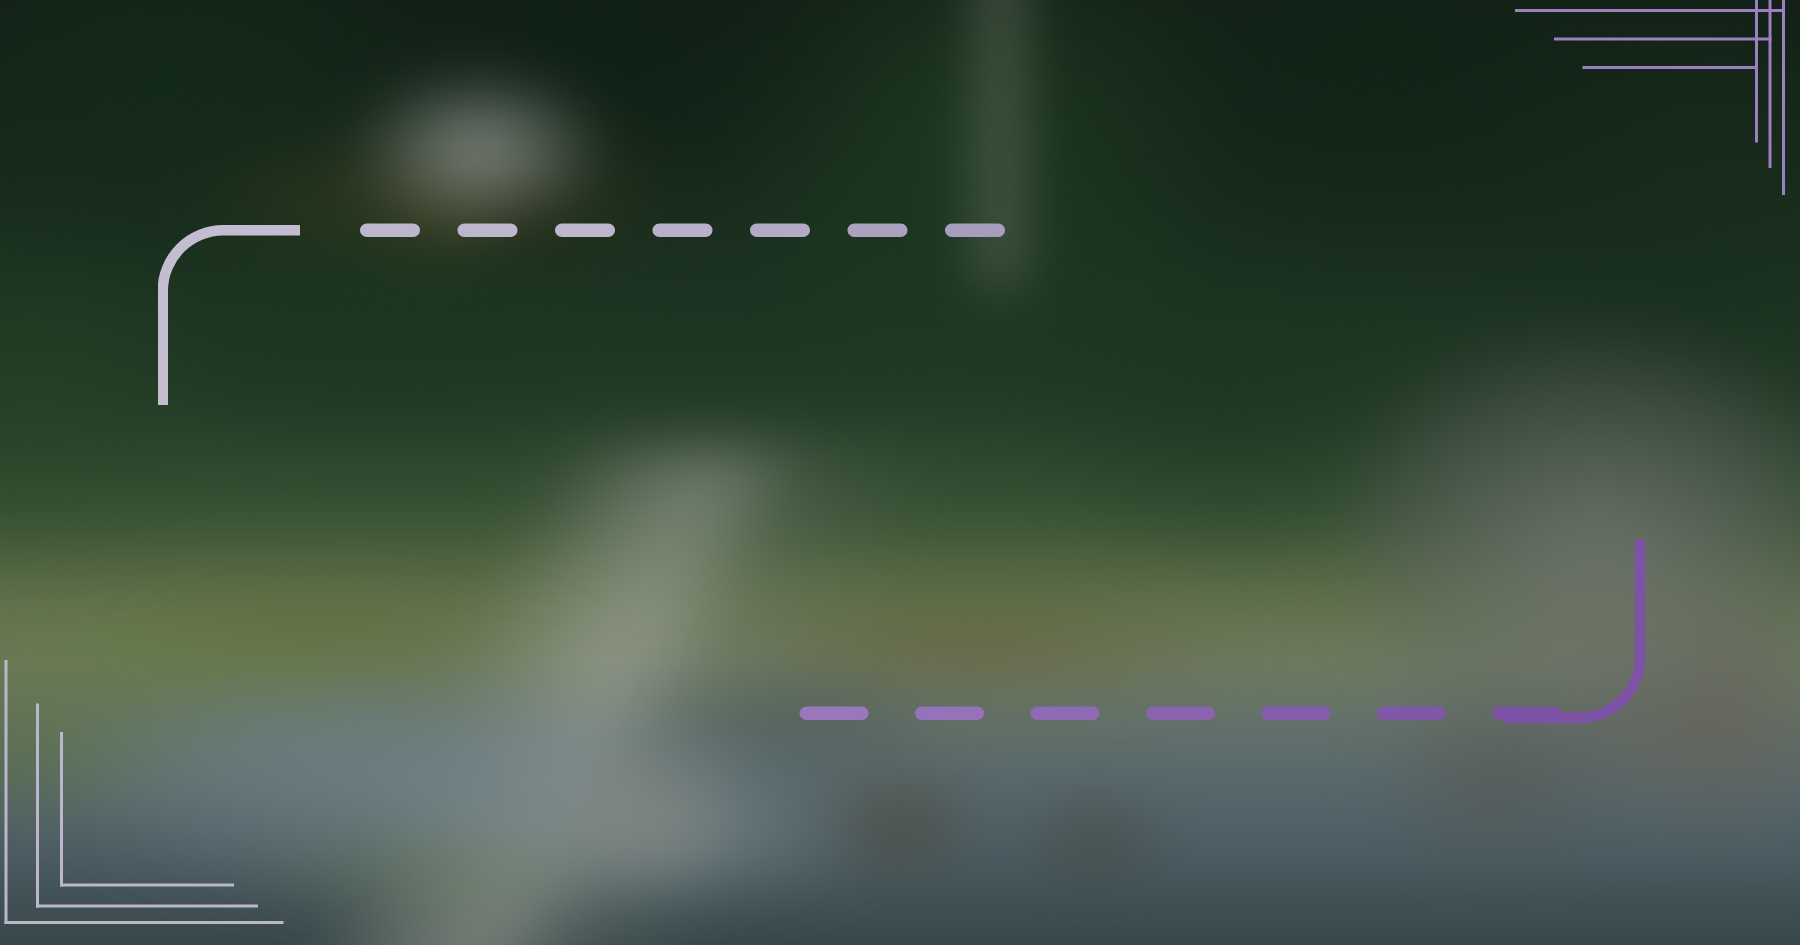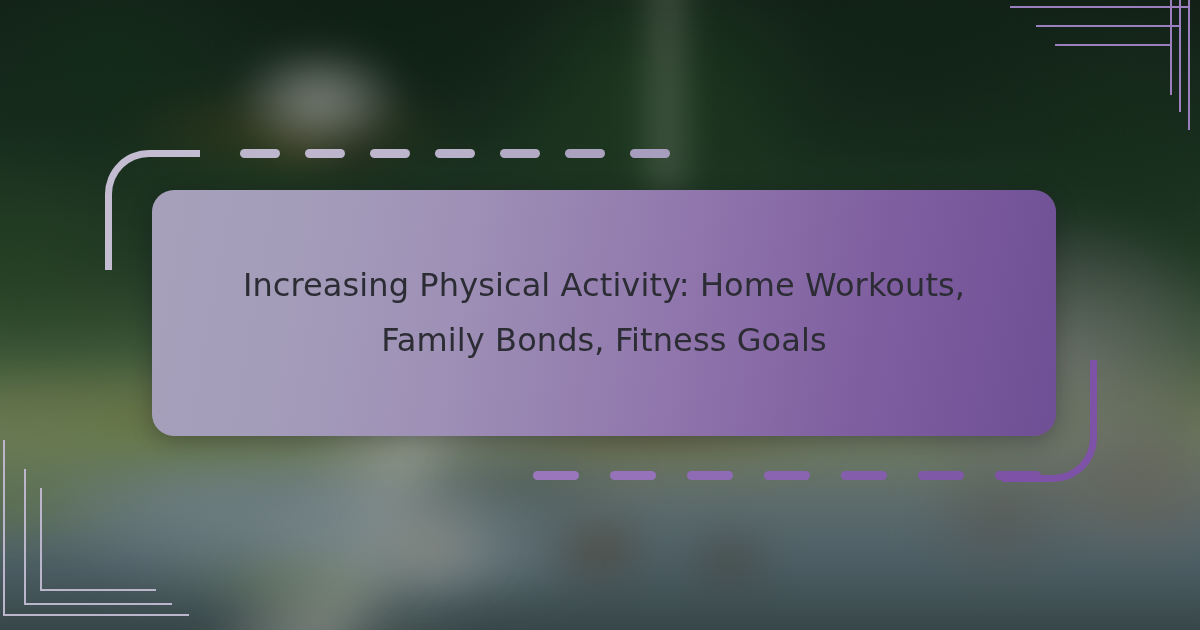--- a/index.html
+++ b/index.html
@@ -243,23 +243,20 @@
   <div>
     <div class="dash" style="left:240px; top:149px; width:40px; background:#bdb6cd;"></div>
     <div class="dash" style="left:305px; top:149px; width:40px; background:#bdb6cd;"></div>
     <div class="dash" style="left:370px; top:149px; width:40px; background:#bdb6cd;"></div>
     <div class="dash" style="left:435px; top:149px; width:40px; background:#b8b1c9;"></div>
     <div class="dash" style="left:500px; top:149px; width:40px; background:#b3abc5;"></div>
     <div class="dash" style="left:565px; top:149px; width:40px; background:#aba2c0;"></div>
     <div class="dash" style="left:630px; top:149px; width:40px; background:#a79ebd;"></div>
   </div>
 
-  <div id="title-card">
-    <div id="card-title">Increasing Physical Activity: Home Workouts, Family Bonds, Fitness Goals</div>
-  </div>
 
   <div>
     <div class="dash" style="left:533px; top:471px; width:46px; background:#9a76bd;"></div>
     <div class="dash" style="left:610px; top:471px; width:46px; background:#9572ba;"></div>
     <div class="dash" style="left:687px; top:471px; width:46px; background:#8f6ab5;"></div>
     <div class="dash" style="left:764px; top:471px; width:46px; background:#8a63b1;"></div>
     <div class="dash" style="left:841px; top:471px; width:46px; background:#855dad;"></div>
     <div class="dash" style="left:918px; top:471px; width:46px; background:#8058a8;"></div>
     <div class="dash" style="left:995px; top:471px; width:46px; background:#7d54a5;"></div>
   </div>

